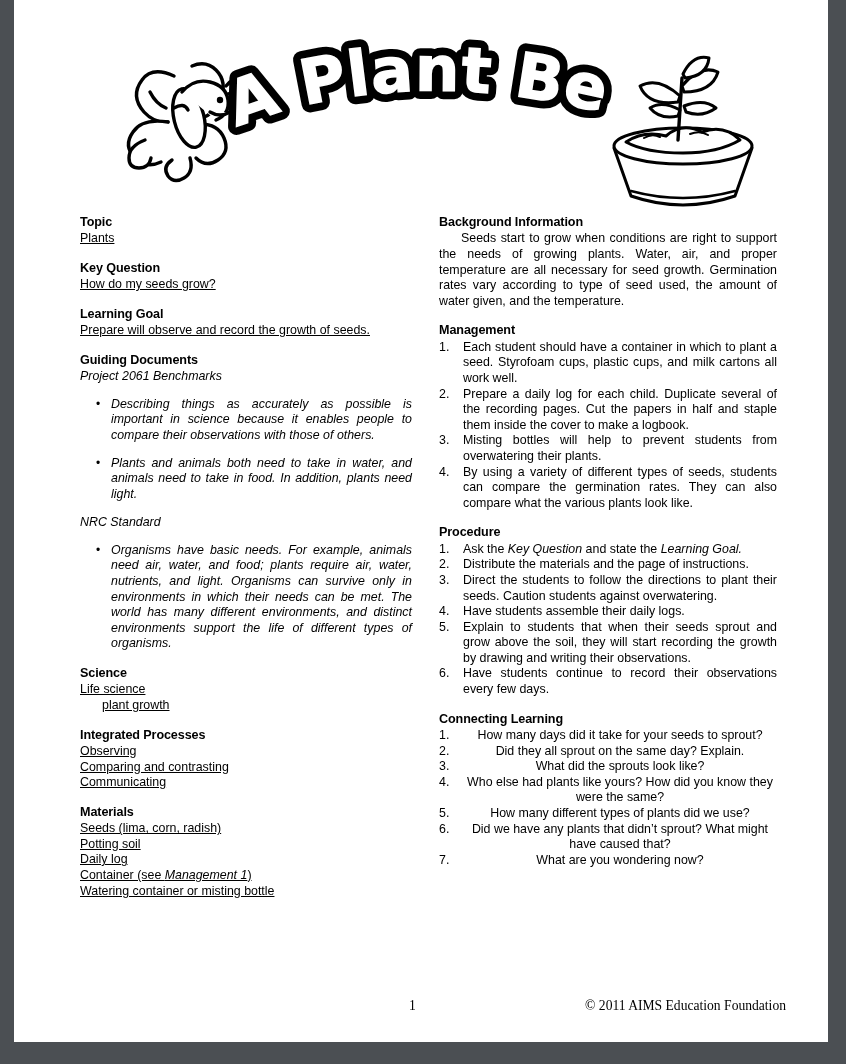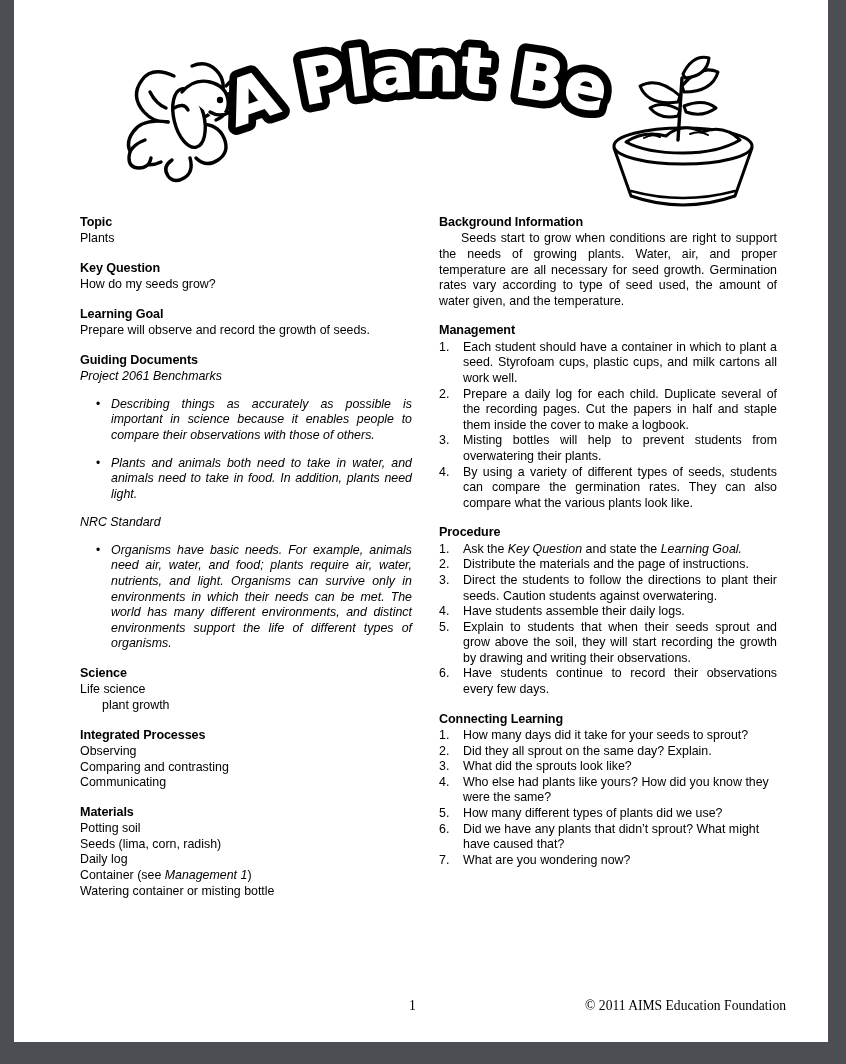--- a/index.html
+++ b/index.html
@@ -60,21 +60,21 @@
     font-weight: bold;
     line-height: 15.4px;
     margin: 0 0 1px 0;
     letter-spacing: -0.1px;
   }
   .subhead {
     font-style: italic;
     line-height: 15.4px;
     margin: 0;
   }
-  .line { margin: 0; line-height: 15.6px; }
+  .line { margin: 0; line-height: 15.6px; text-decoration: underline; }
   .line.indent { padding-left: 22px; }
   .para {
     margin: 0;
     text-align: justify;
     text-indent: 22px;
     line-height: 15.6px;
     hyphens: auto;
   }
 
   
@@ -118,21 +118,21 @@
     hyphens: auto;
   }
   ol.nums > li::before {
     content: counter(n) ".";
     position: absolute;
     left: 0;
     top: 0;
     width: 18px;
     text-align: left;
   }
-  ol.nums.ragged > li { text-align: left; }
+  ol.nums.ragged > li { text-align: center; }
 
   .it { font-style: italic; }
 
   
   #footer {
     position: absolute;
     left: 0;
     top: 998px;
     width: 814px;
     height: 24px;
@@ -255,22 +255,22 @@
 
       <div class="sec">
         <h2 class="head">Integrated Processes</h2>
         <p class="line">Observing</p>
         <p class="line">Comparing and contrasting</p>
         <p class="line">Communicating</p>
       </div>
 
       <div class="sec">
         <h2 class="head">Materials</h2>
+        <p class="line">Seeds (lima, corn, radish)</p>
         <p class="line">Potting soil</p>
-        <p class="line">Seeds (lima, corn, radish)</p>
         <p class="line">Daily log</p>
         <p class="line"><span>Container (see </span><span class="it">Management 1</span><span>)</span></p>
         <p class="line">Watering container or misting bottle</p>
       </div>
 
     </div>
 
     <div class="col" id="col-right">
 
       <div class="sec">

